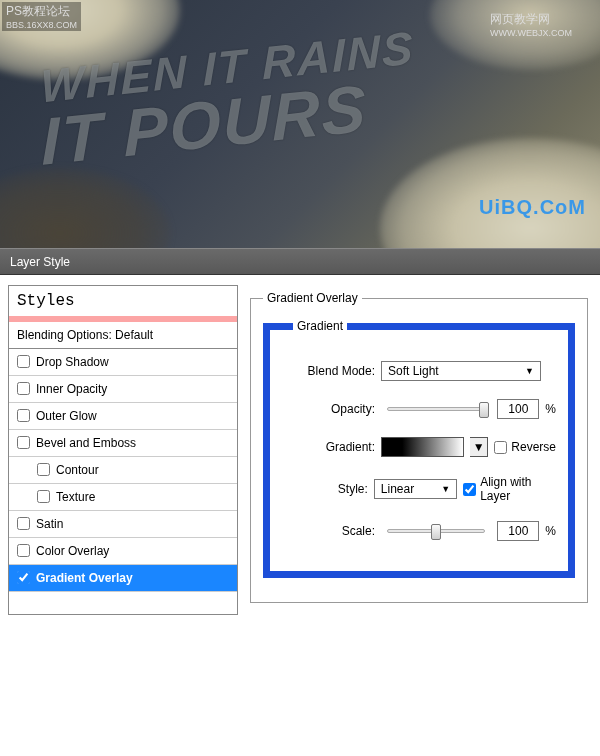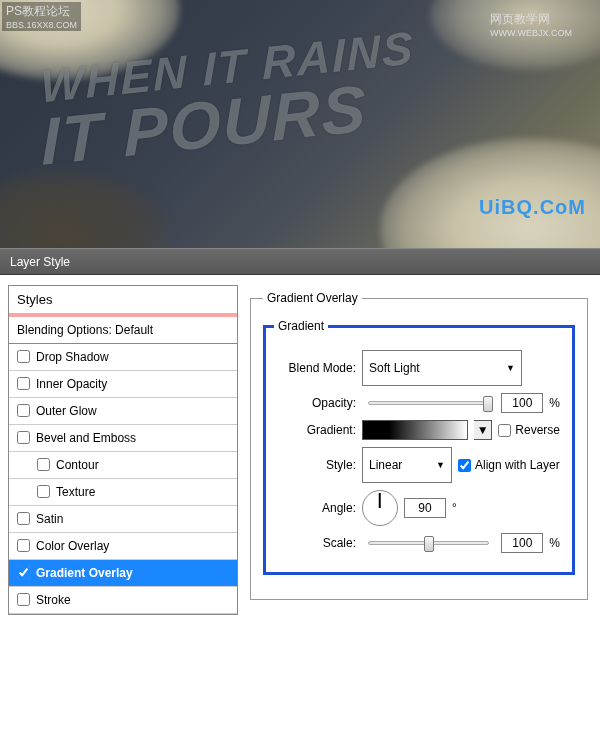--- a/index.html
+++ b/index.html
@@ -13,34 +13,34 @@
 .rain-text { position: absolute; top: 40px; left: 40px; font-weight: 800; font-style: italic; transform: rotate(-6deg) skewX(-5deg); color: rgba(150,156,160,0.55); text-shadow: 0 0 2px rgba(0,0,0,0.3); }
 .rain-line1 { font-size: 46px; letter-spacing: 2px; }
 .rain-line2 { font-size: 66px; letter-spacing: 2px; margin-top: -10px; }
 .badge { position: absolute; font-size: 11px; color: #ddd; background: rgba(0,0,0,0.35); padding: 1px 4px; }
 .badge1 { top: 2px; left: 2px; }
 .badge2 { top: 10px; right: 24px; background: transparent; }
 .badge3 { bottom: 28px; right: 10px; font-size: 20px; color: #3a98e8; font-weight: bold; background: transparent; letter-spacing: 1px; }
 .titlebar { background: linear-gradient(#6a6a6a,#585858); color: #fff; padding: 5px 10px; font-size: 13px; border-top: 1px solid #888; border-bottom: 1px solid #333; }
 .dialog-body { display: flex; padding: 10px 8px 8px 8px; gap: 8px; background: #fff; }
 .styles-panel { width: 230px; border: 1px solid #888; background: #fff; }
-.styles-header { padding: 6px 8px; border-bottom: 4px solid #fca5a5; font-size: 13px; }
+.styles-header { padding: 6px 8px; border-bottom: 6px solid #fca5a5; font-size: 16px; font-family: Liberation Mono, monospace; }
 .styles-sub { padding: 6px 8px; border-bottom: 1px solid #888; }
 .style-item { display: flex; align-items: flex-start; padding: 6px 8px; border-bottom: 1px solid #ccc; gap: 6px; cursor: pointer; }
 .style-item.indent { padding-left: 28px; }
 .style-item.selected { background: #1a86ff; color: #fff; font-weight: bold; }
 .style-item.selected .chk { accent-color: #1a86ff; }
 .chk { width: 13px; height: 13px; }
 .right-panel { flex: 1; padding: 2px 4px; }
 fieldset { border: 1px solid #999; padding: 10px 12px 14px 12px; margin: 4px 0 10px 0; }
 fieldset > legend { padding: 0 4px; font-size: 12px; }
-.inner-fieldset { border: 3px solid #1d4ed8; padding: 10px 12px 12px 8px; }
-.row { display: flex; align-items: center; margin: 7px 0; gap: 6px; }
+.inner-fieldset { border: 7px solid #1d4ed8; padding: 10px 12px 12px 23px; }
+.row { display: flex; align-items: center; margin: 18px 0; gap: 6px; }
 .row .lbl { width: 82px; text-align: right; }
-.dropdown { display: inline-flex; align-items: center; justify-content: space-between; border: 1px solid #777; background: #fff; padding: 2px 6px; height: 36px; cursor: pointer; gap: 14px; }
+.dropdown { display: inline-flex; align-items: center; justify-content: space-between; border: 1px solid #777; background: #fff; padding: 2px 6px; height: 20px; cursor: pointer; gap: 14px; }
 .dropdown .dd-arrow { margin-left: 6px; font-size: 9px; }
 .slider-track { flex: 1; height: 4px; background: #e8e8e8; border: 1px solid #aaa; border-radius: 2px; position: relative; margin: 0 6px; }
 .slider-thumb { position: absolute; top: -6px; width: 10px; height: 16px; background: linear-gradient(#fafafa,#d0d0d0); border: 1px solid #777; border-radius: 2px; transform: translateX(-50%); }
 .num-input { width: 42px; height: 20px; border: 1px solid #777; text-align: center; padding: 0 2px; }
 .gradient-swatch { flex: 1; height: 20px; border: 1px solid #555; background: linear-gradient(to right,#000 0%,#000 25%,#fff 100%); display: flex; }
 .grad-dd { width: 18px; height: 20px; border: 1px solid #555; border-left: none; background: #eee; display: flex; align-items: center; justify-content: center; font-size: 9px; cursor: pointer; }
 .angle-dial { width: 36px; height: 36px; border: 1px solid #888; border-radius: 50%; position: relative; background: #fff; }
 .angle-hand { position: absolute; left: 50%; top: 50%; width: 1.5px; height: 15px; background: #000; transform-origin: top center; transform: translate(-50%,0) rotate(180deg); }
 .chklbl { display: flex; align-items: center; gap: 4px; cursor: pointer; justify-content: center; }
 </style>
@@ -106,24 +106,20 @@
           <span>Satin</span>
         </div>
         <div class="style-item">
           <input type="checkbox" class="chk" style="">
           <span>Color Overlay</span>
         </div>
         <div class="style-item selected">
           <input type="checkbox" class="chk" checked="" style="">
           <span>Gradient Overlay</span>
         </div>
-        <div class="style-item">
-          <input type="checkbox" class="chk" style="">
-          <span>Stroke</span>
-        </div>
       </div>
   </div>
 
   <div class="right-panel">
     <fieldset>
       <legend>Gradient Overlay</legend>
       <fieldset class="inner-fieldset">
         <legend>Gradient</legend>
 
         <div class="row">
@@ -160,28 +156,20 @@
           <div class="dropdown" style="width:90px">
             <span>Linear</span>
             <span class="dd-arrow">▼</span>
           </div>
           <label class="chklbl">
             <input type="checkbox" class="chk" checked="" style="">
             <span>Align with Layer</span>
           </label>
         </div>
 
-        <div class="row">
-          <span class="lbl">Angle:</span>
-          <div class="angle-dial">
-            <div class="angle-hand"></div>
-          </div>
-          <input class="num-input" value="90" style="">
-          <span>°</span>
-        </div>
 
         <div class="row">
           <span class="lbl">Scale:</span>
           <div class="slider-track">
             <div class="slider-thumb" style="left:50%"></div>
           </div>
           <input class="num-input" value="100" style="">
           <span>%</span>
         </div>
 

